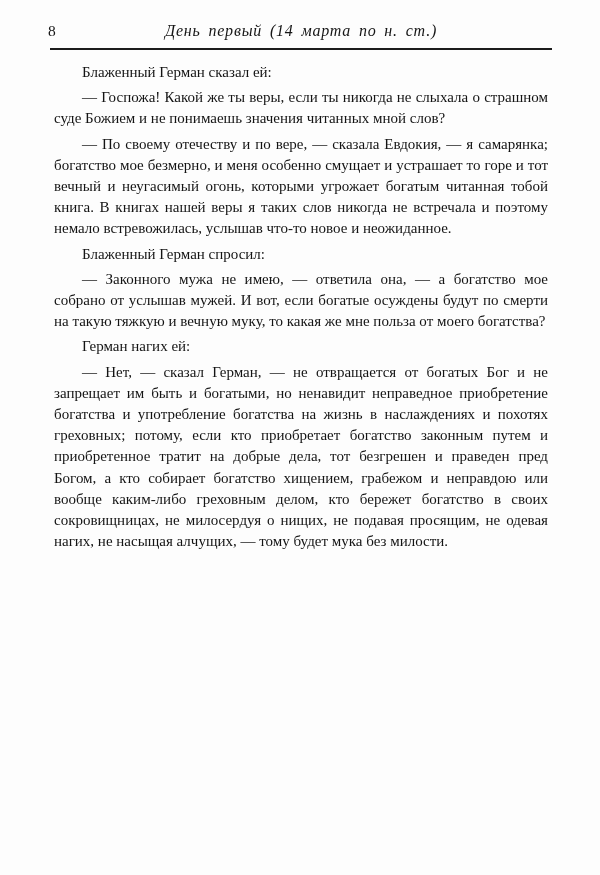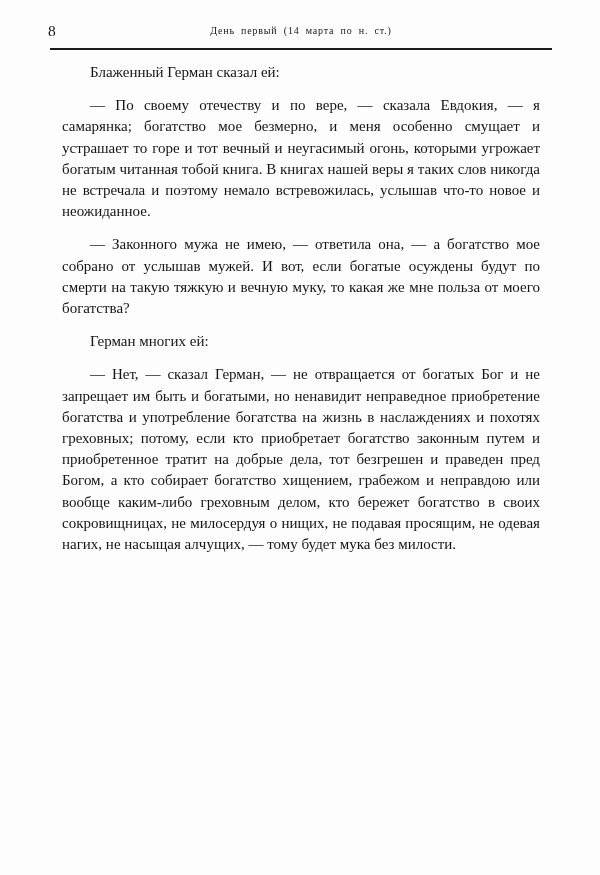--- a/index.html
+++ b/index.html
@@ -26,37 +26,38 @@
   .page-number {
     position: absolute;
     left: -2px;
     top: 2px;
     font-size: 15.5px;
     font-style: normal;
     color: #161616;
   }
   .running-head {
     display: inline-block;
-    font-size: 10px;
+    font-size: 16px;
+    font-style: italic;
     letter-spacing: 0.8px;
     word-spacing: 3px;
     padding-top: 2px;
     color: #161616;
     white-space: nowrap;
   }
   .header-rule {
     border: none;
     border-top: 2px solid #1c1c1c;
     margin: 4px 0 0 0;
   }
   .page-body {
     margin-top: 12px;
   }
   .page-body p {
-    margin: 12px;
+    margin: 4px;
     font-size: 15px;
     line-height: 21.2px;
     text-align: justify;
     text-indent: 28px;
     color: #141414;
     hyphens: auto;
     -webkit-hyphens: auto;
   }
 </style>
 </head>
@@ -66,19 +67,21 @@
 
   <header class="page-header">
     <span class="page-number">8</span>
     <span class="running-head">День первый (14 марта по н. ст.)</span>
   </header>
 
   <hr class="header-rule">
 
   <main class="page-body">
     <p>Блаженный Герман сказал ей:</p>
+    <p>— Госпожа! Какой же ты веры, если ты никогда не слыхала о страшном суде Божием и не понимаешь значения читанных мной слов?</p>
     <p>— По своему отечеству и по вере, — сказала Евдокия, — я самарянка; богатство мое безмерно, и меня особенно смущает и устрашает то горе и тот вечный и неугасимый огонь, которыми угрожает богатым читанная тобой книга. В книгах нашей веры я таких слов никогда не встречала и поэтому немало встревожилась, услышав что-то новое и неожиданное.</p>
+    <p>Блаженный Герман спросил:</p>
     <p>— Законного мужа не имею, — ответила она, — а богатство мое собрано от услышав мужей. И вот, если богатые осуждены будут по смерти на такую тяжкую и вечную муку, то какая же мне польза от моего богатства?</p>
-    <p>Герман многих ей:</p>
+    <p>Герман нагих ей:</p>
     <p>— Нет, — сказал Герман, — не отвращается от богатых Бог и не запрещает им быть и богатыми, но ненавидит неправедное приобретение богатства и употребление богатства на жизнь в наслаждениях и похотях греховных; потому, если кто приобретает богатство законным путем и приобретенное тратит на добрые дела, тот безгрешен и праведен пред Богом, а кто собирает богатство хищением, грабежом и неправдою или вообще каким-либо греховным делом, кто бережет богатство в своих сокровищницах, не милосердуя о нищих, не подавая просящим, не одевая нагих, не насыщая алчущих, — тому будет мука без милости.</p>
   </main>
 
 </div>
 
 </body></html>

